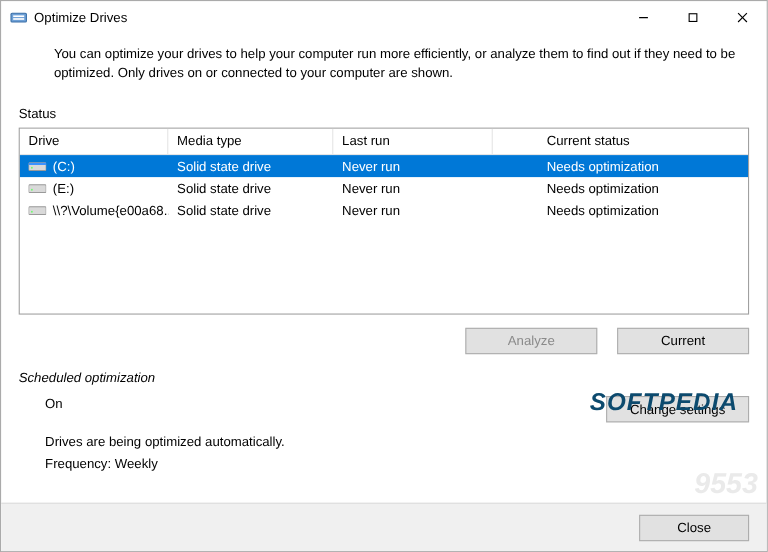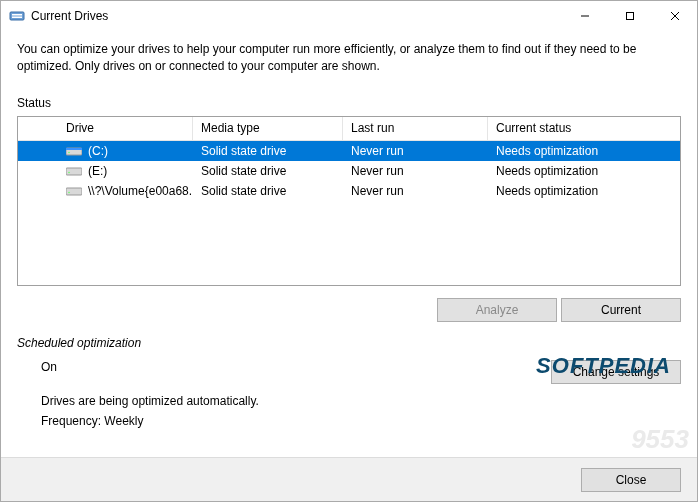--- a/index.html
+++ b/index.html
@@ -23,20 +23,21 @@
     border-bottom: 1px solid transparent;
   }
   .titlebar .appicon svg { width: 16px; height: 16px; display:block; }
   .titlebar .title { margin-left: 6px; flex: 1; }
   .winbtns { display: flex; height: 100%; }
   .winbtn { width: 45px; display:flex; align-items:center; justify-content:center; }
   .winbtn svg { width: 10px; height: 10px; }
   .description {
     padding: 10px 16px 16px 16px;
     line-height: 1.45;
+    margin-left: 32px;
   }
   .section-label {
     padding: 4px 16px 6px 16px;
   }
   .drive-box {
     margin: 0 16px;
     border: 1px solid #a0a0a0;
     height: 170px;
     background: #fff;
     overflow: hidden;
@@ -48,37 +49,37 @@
     border-bottom: 1px solid #e5e5e5;
     background: #fff;
   }
   .dh-cell {
     padding: 0 8px;
     border-right: 1px solid #e5e5e5;
     height: 100%;
     display:flex; align-items:center;
     font-size: 12px;
   }
-  .col-drive  { width: 135px; margin-left: 40px; }
+  .col-drive  { width: 135px; }
   .col-media  { width: 150px; }
   .col-last   { width: 145px; }
-  .col-status { flex: 1; border-right: none; }
+  .col-status { flex: 1; border-right: none; margin-left: 41px; }
   .drive-rows { }
   .drive-row {
     display: flex;
     height: 20px;
     align-items: center;
   }
   .drive-row.selected { background: #0078d7; color: #fff; }
   .dr-cell { padding: 0 8px; display:flex; align-items:center; gap:6px; overflow:hidden; white-space:nowrap; }
   .drive-icon { width:16px; height:12px; flex-shrink:0; }
   .action-row {
     display:flex;
     justify-content:flex-end;
-    gap: 4px;
+    gap: 18px;
     padding: 12px 16px 0 16px;
   }
   .btn {
     width: 120px;
     height: 24px;
     border: 1px solid #adadad;
     background: #e1e1e1;
     font: inherit;
     cursor: pointer;
     padding: 0;
@@ -115,21 +116,21 @@
 <body>
 
 <div class="titlebar">
   <span class="appicon">
     <svg viewBox="0 0 16 16">
         <rect x="1" y="4" width="14" height="8" rx="1" fill="#6ea0d6" stroke="#3a6fa7"></rect>
         <rect x="3" y="6" width="10" height="1.5" fill="#fff"></rect>
         <rect x="3" y="8.5" width="10" height="1.5" fill="#fff"></rect>
       </svg>
   </span>
-  <span class="title">Current Drives</span>
+  <span class="title">Optimize Drives</span>
   <div class="winbtns">
     <div class="winbtn">
       <svg viewBox="0 0 10 10">
           <line x1="1" y1="5" x2="9" y2="5" stroke="#000" stroke-width="1"></line>
         </svg>
     </div>
     <div class="winbtn">
       <svg viewBox="0 0 10 10">
           <rect x="1.5" y="1.5" width="7" height="7" fill="none" stroke="#000" stroke-width="1"></rect>
         </svg>

